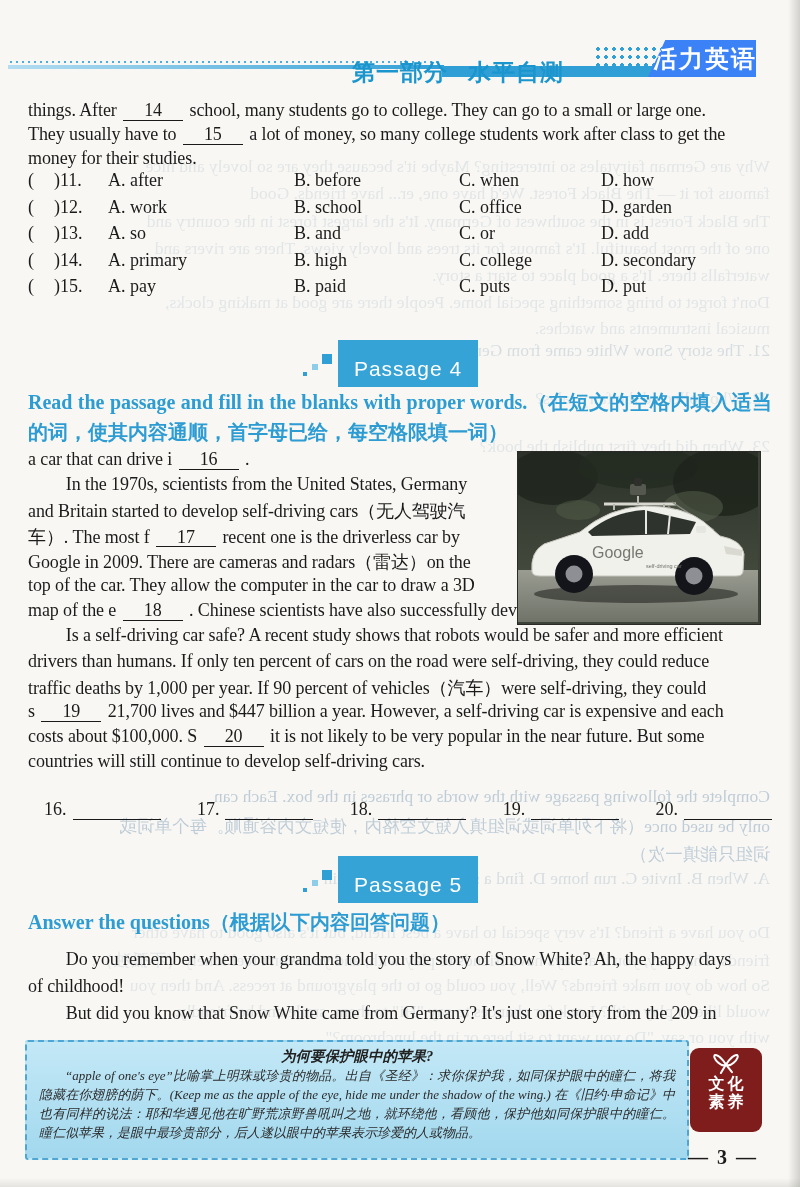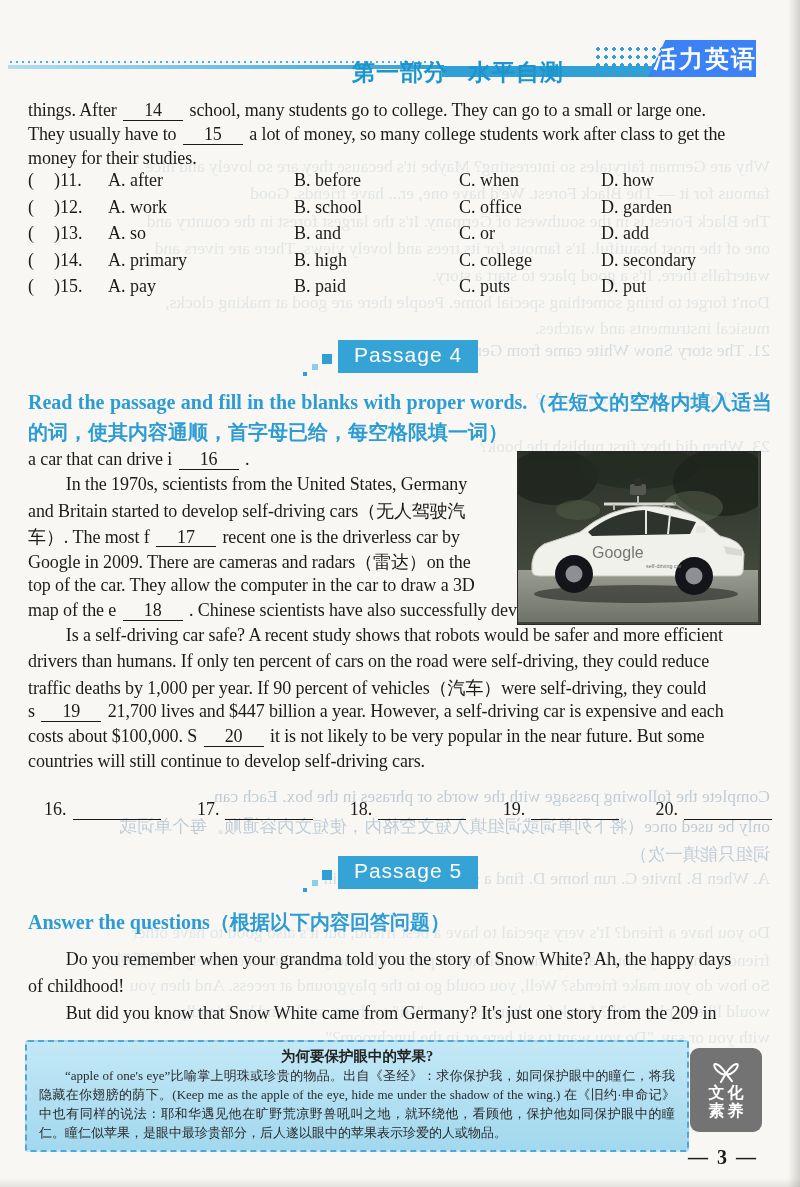--- a/index.html
+++ b/index.html
@@ -36,21 +36,21 @@
   .opt-a{width:186px;}
   .opt-b{width:165px;}
   .opt-c{width:142px;}
   .opt-d{flex:1;}
 
   
   .banner{position:absolute;left:0;width:800px;display:flex;justify-content:center;align-items:flex-start;z-index:2;}
   .checker{width:10px;height:10px;background:#2f9fd6;margin:14px 6px 0 0;
     box-shadow:-12px 8px 0 -2px #8ecde9,-22px 15px 0 -3px #2f9fd6;}
   .pbox{background:#36a3d6;color:#fff;font-family:"Liberation Sans",sans-serif;
-    font-size:21px;padding:3px 16px 6px 16px;letter-spacing:1px;}
+    font-size:21px;padding:17px 16px 6px 16px;letter-spacing:1px;}
 
   
   .inst{position:absolute;left:28px;width:744px;margin:0;color:#2c9cd3;font-weight:bold;
     font-size:20px;line-height:29.5px;z-index:2;text-align:justify;}
   .inst-en{font-family:"Liberation Serif",serif;}
   .inst-zh{font-family:"Liberation Sans",sans-serif;}
 
   
   .pline{white-space:nowrap;font-size:18px;height:25.2px;letter-spacing:-0.1px;}
   .photo{position:absolute;left:489px;top:2px;width:242px;height:172px;margin:0;padding:0;
@@ -58,25 +58,25 @@
 
   
   .ans-row{display:flex;justify-content:space-between;font-size:18px;}
   .ans-item{display:flex;align-items:flex-end;margin-left:16px;}
   .ans-num{margin-right:6px;}
   .wline{display:inline-block;width:88px;border-bottom:1.6px solid #1a1a1a;height:18px;}
 
   
   .culture-box{position:absolute;left:25px;top:1040px;width:636px;z-index:2;
     background:linear-gradient(180deg,#c3e8f6 0%,#a2d8ee 100%);
-    border:2px dashed #4fa6d2;border-radius:3px;padding:5px 12px 8px 12px;}
+    border:2px dashed #4fa6d2;border-radius:3px;padding:5px 12px 16px 12px;font-style:italic;}
   .culture-title{text-align:center;font-size:14.5px;font-weight:bold;color:#222;line-height:19px;}
   .culture-body{font-size:13px;line-height:19px;color:#2a2a2a;text-indent:2em;text-align:justify;}
-  .culture-tab{position:absolute;left:690px;top:1048px;width:72px;height:84px;background:#737373;
-    border-radius:9px;z-index:3;display:flex;flex-direction:column;align-items:center;padding-top:10px;
+  .culture-tab{position:absolute;left:690px;top:1048px;width:72px;height:84px;background:#7f1d1d;
+    border-radius:9px;z-index:3;display:flex;flex-direction:column;align-items:center;padding-top:1px;
     box-sizing:border-box;}
   .culture-tab .t{color:#fff;font-family:"Liberation Sans",sans-serif;font-weight:bold;
     font-size:16px;line-height:18px;letter-spacing:3px;text-indent:3px;}
 
   
   .page-num{position:absolute;left:688px;top:1146px;font-size:20px;font-weight:bold;
     letter-spacing:2px;z-index:2;white-space:nowrap;}
 
   
   .ghost-layer{position:absolute;inset:0;z-index:1;}

